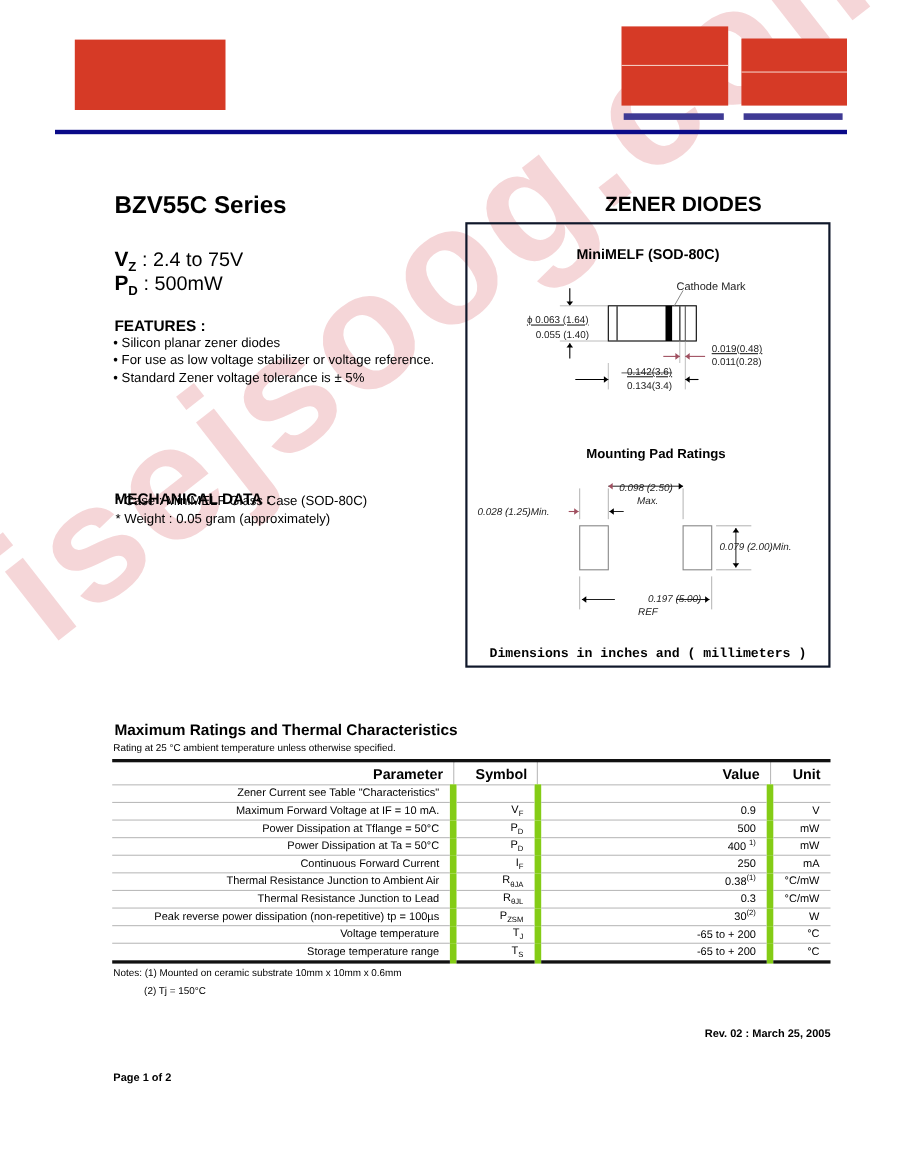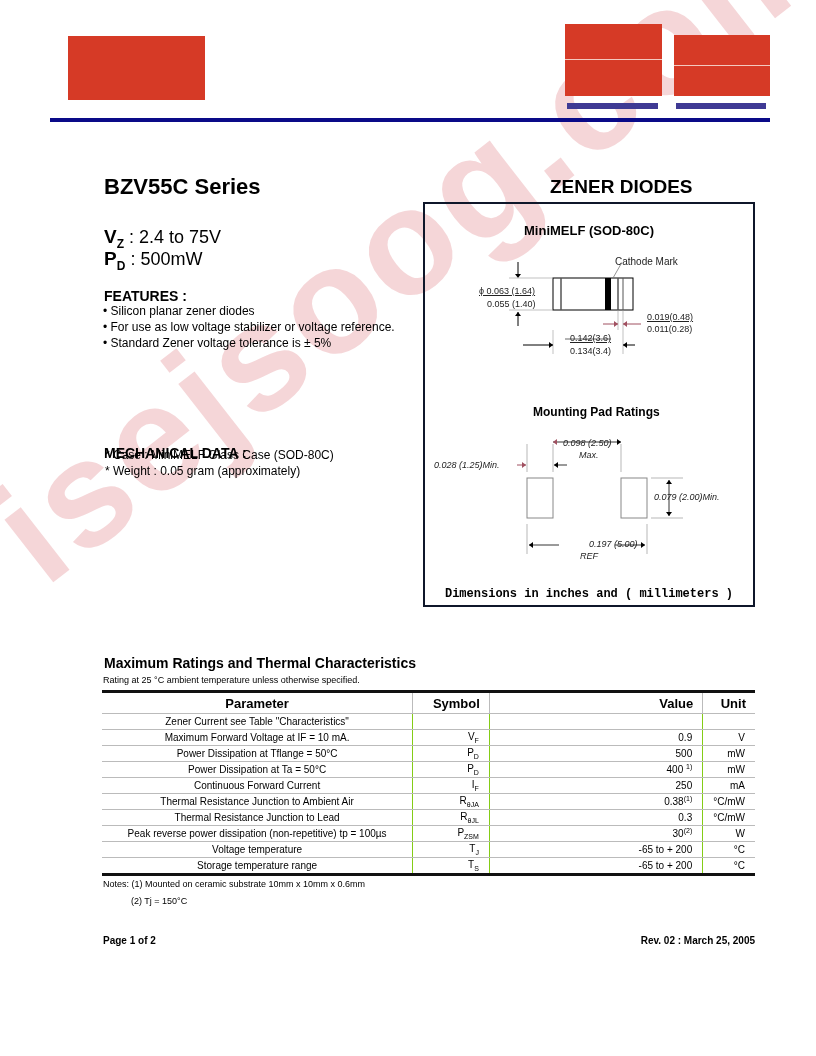--- a/index.html
+++ b/index.html
@@ -22,23 +22,23 @@
     .pkg-title { position: absolute; font-size: 13px; font-weight: bold; white-space: nowrap; }
     .dim { position: absolute; font-size: 9px; white-space: nowrap; color: #222; }
     .dim.it { font-style: italic; }
     .ul { text-decoration: underline; }
     .cap { position: absolute; left: 0; right: 0; top: 383px; text-align: center; font-size: 12px; font-weight: bold; font-family: Liberation Mono, monospace; }
     .ratings-h { position: absolute; left: 104px; top: 655px; font-size: 14px; font-weight: bold; }
     .ratings-sub { position: absolute; left: 103px; top: 675px; font-size: 9px; }
     table.rt { position: absolute; left: 102px; top: 690px; width: 653px; border-collapse: collapse; font-size: 10px; }
     table.rt { border-top: 3px solid #111; border-bottom: 3px solid #111; }
     table.rt th { font-size: 13px; font-weight: bold; height: 20px; padding: 0 9px; border-right: 1px solid #bbb; border-bottom: 1px solid #bbb; }
-    table.rt td { height: 15px; padding: 0 10px; border-right: 1px solid #84cc16; border-bottom: 1px solid #bbb; white-space: nowrap; }
+    table.rt td { height: 15px; padding: 0 10px; border-right: 6px solid #84cc16; border-bottom: 1px solid #bbb; white-space: nowrap; }
     table.rt th:last-child, table.rt td:last-child { border-right: none; }
-    table.rt th.l, table.rt td.l { text-align: center; }
+    table.rt th.l, table.rt td.l { text-align: right; }
     table.rt .c { text-align: right; }
     table.rt sub { font-size: 7px; }
     table.rt sup { font-size: 7px; }
     .notes { position: absolute; left: 103px; font-size: 9px; }
     .footer { position: absolute; top: 935px; font-size: 10px; font-weight: bold; }
     .watermark { position: absolute; left: -40px; top: 480px; transform: rotate(-38deg); transform-origin: left top; font-size: 150px; font-weight: bold; color: rgba(214, 90, 100, 0.25); letter-spacing: 4px; white-space: nowrap; pointer-events: none; }
     svg { position: absolute; overflow: visible; }
   </style>
 </head>
 <body>
@@ -235,14 +235,14 @@
       <td class="c"><span>T</span><sub>S</sub></td>
       <td class="c"><span>-65 to + 200</span><sup></sup></td>
       <td class="c">°C</td>
     </tr>
   </tbody>
 </table>
 
 <div class="notes" style="top:879px;">Notes: (1) Mounted on ceramic substrate 10mm x 10mm x 0.6mm</div>
 <div class="notes" style="top:896px;left:131px;">(2) Tj = 150°C</div>
 
-<div class="footer" style="left:103px;">Page 1 of 2</div>
+<div class="footer" style="left:103px;margin-top:40px;">Page 1 of 2</div>
 <div class="footer" style="right:61px;">Rev. 02 : March 25, 2005</div>
 
 </body></html>

